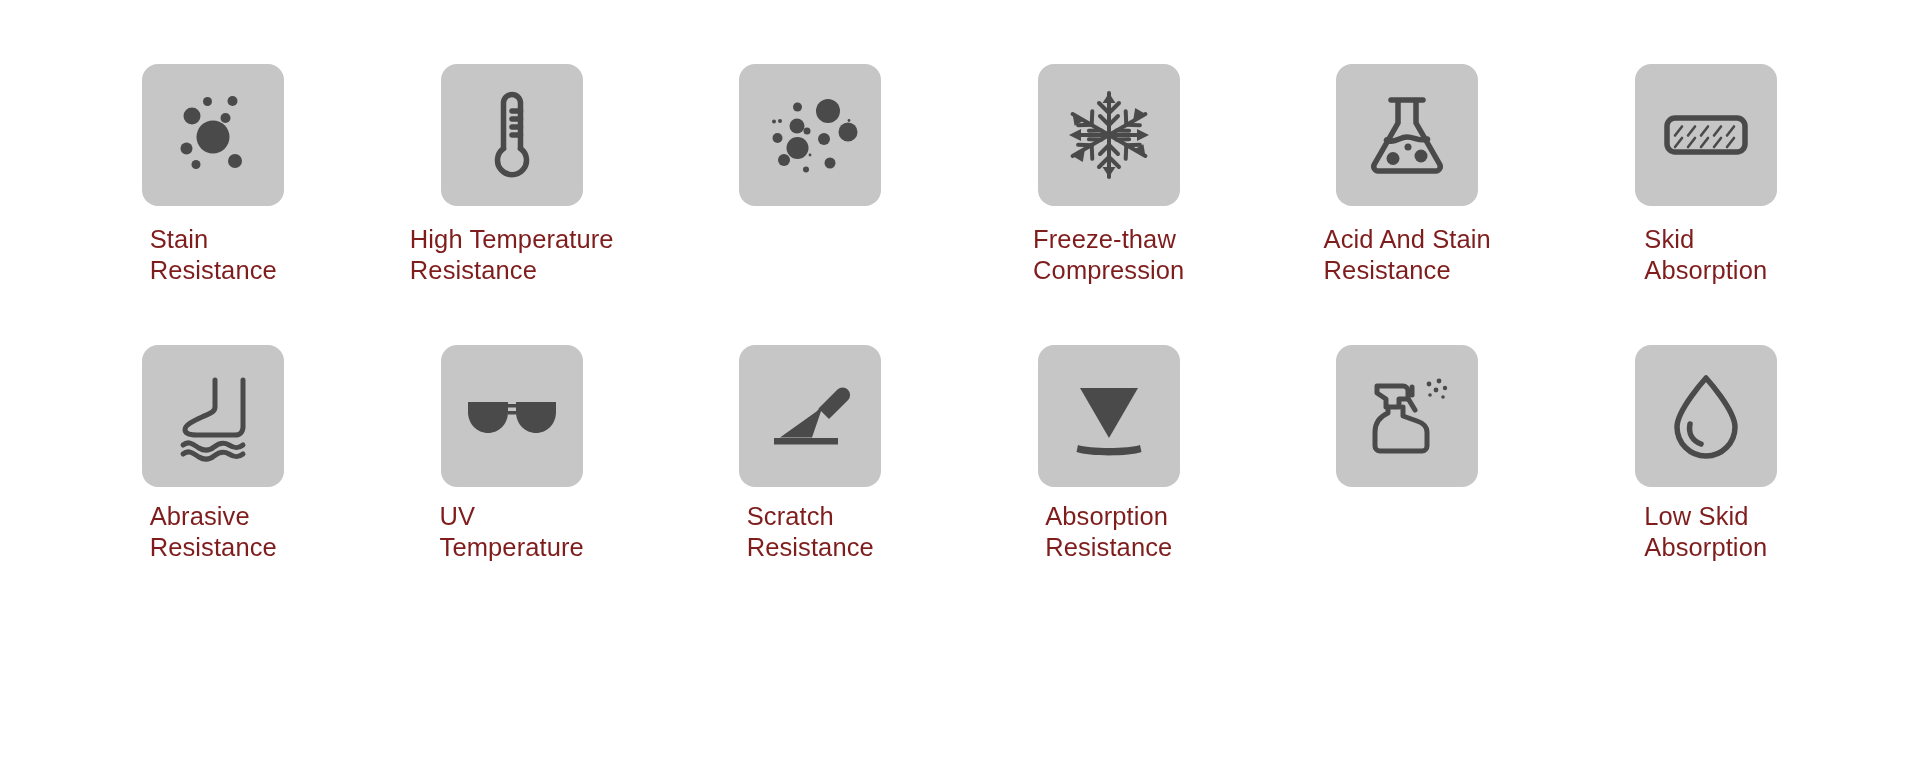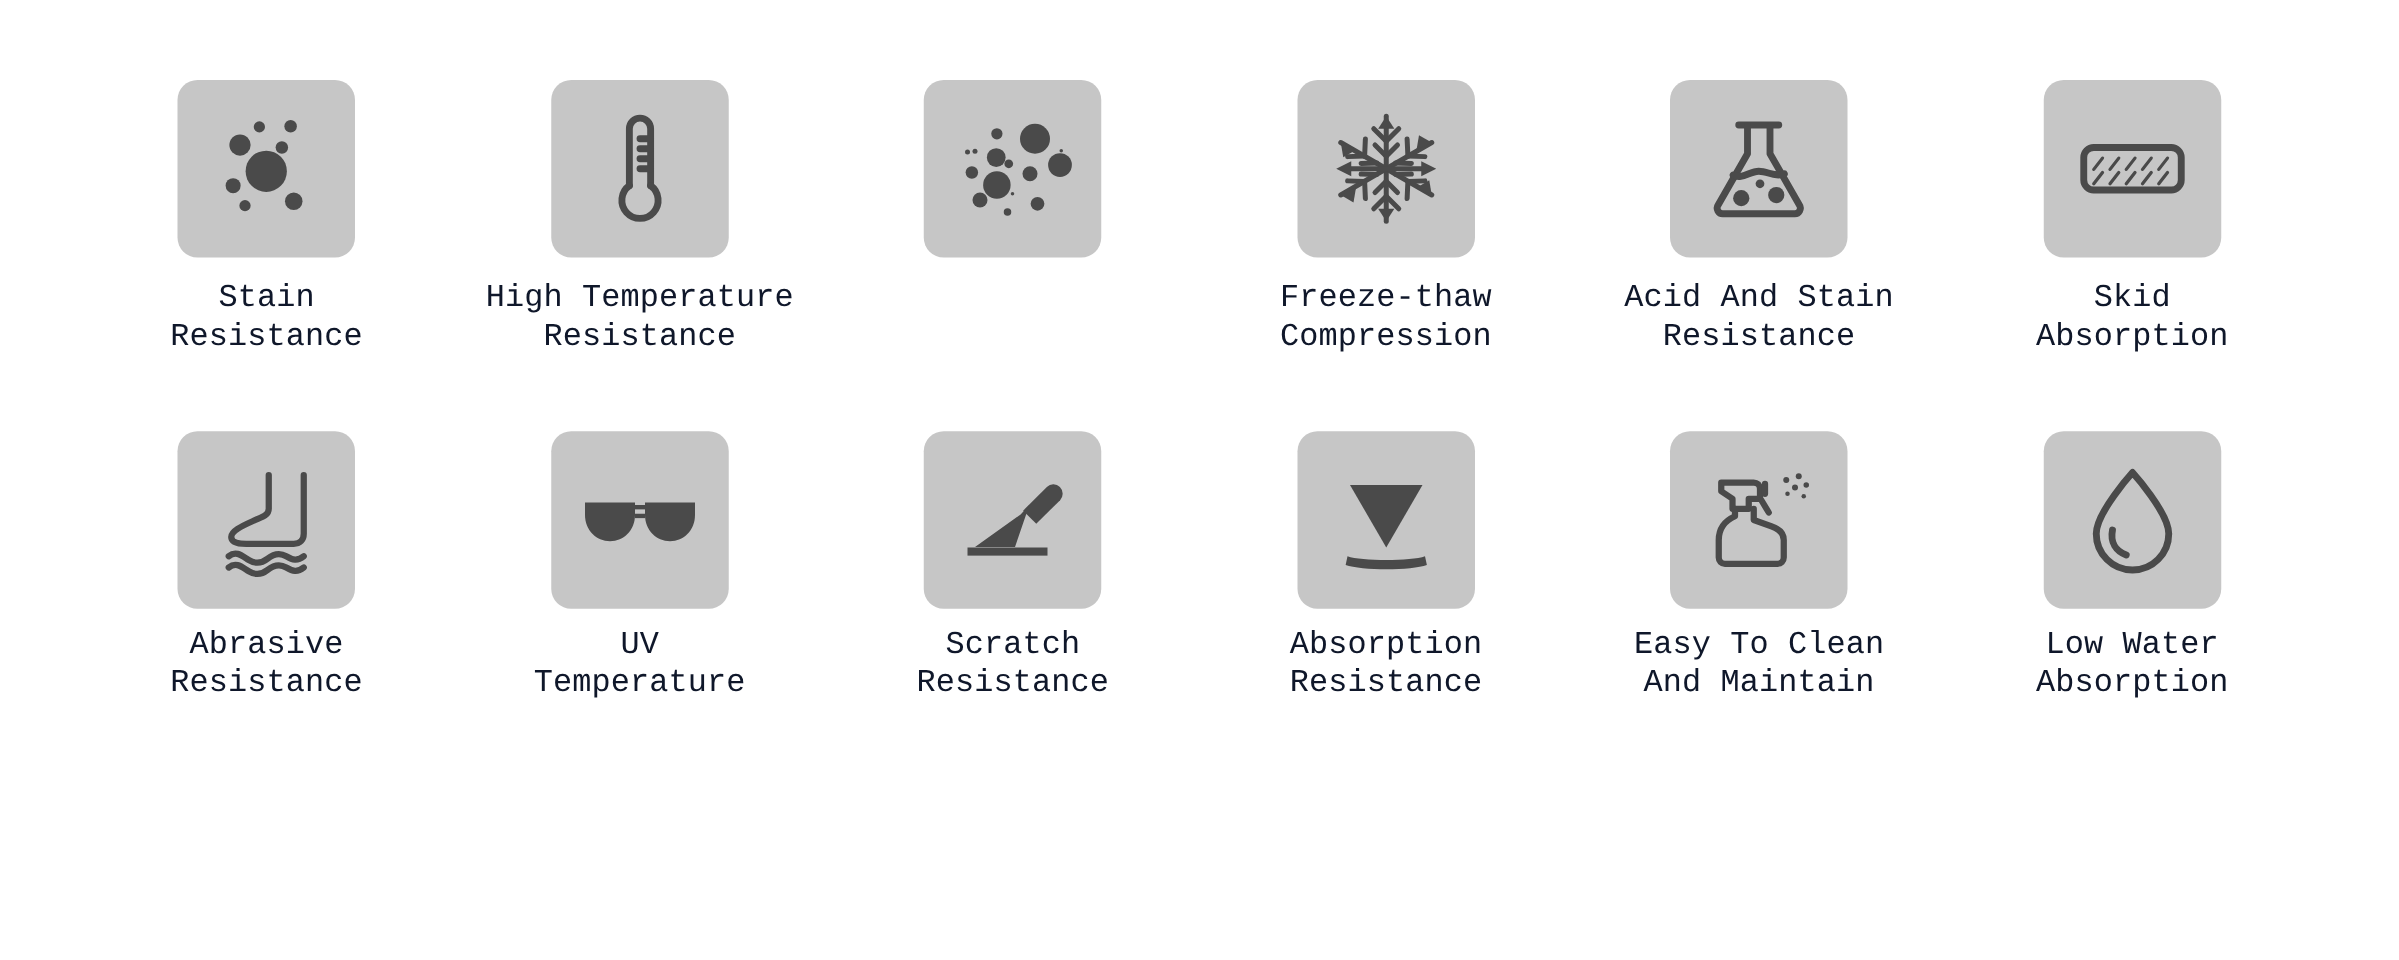--- a/index.html
+++ b/index.html
@@ -47,27 +47,27 @@
   }
 
   .icon-tile svg {
     display: block;
     width: 100px;
     height: 100px;
   }
 
   .feature-label {
     margin-top: 18px;
-    text-align: center;
+    text-align: left;
     font-size: 25.5px;
     line-height: 1.2;
-    color: #0f172a;
+    color: #7f1d1d;
     letter-spacing: 0.1px;
     white-space: pre-line;
-    font-family: Liberation Mono, monospace;
+    font-family: Liberation Sans, sans-serif;
   }
 
   
   .row-2 .feature-label {
     margin-top: 14px;
   }
 </style>
 </head>
 <body>
 
@@ -298,30 +298,28 @@
         <g fill="#4a4a4a">
           <circle cx="72" cy="18" r="2.4"></circle>
           <circle cx="82" cy="15" r="2.4"></circle>
           <circle cx="79" cy="24" r="2.4"></circle>
           <circle cx="88" cy="22" r="2.2"></circle>
           <circle cx="73" cy="29" r="1.8"></circle>
           <circle cx="86" cy="31" r="1.8"></circle>
         </g>
       </svg>
     </div>
-    <div class="feature-label">Easy To Clean
-And Maintain</div>
   </div>
 
   <div class="feature-cell row-2">
     <div class="icon-tile">
       <svg viewBox="0 0 100 100">
         <g fill="none" stroke="#4a4a4a" stroke-width="5.5" stroke-linecap="round" stroke-linejoin="round">
           <path d="M50 12 C50 12 21 44 21 61 a29 29 0 0 0 58 0 C79 44 50 12 50 12 z"></path>
           <path d="M34 58 c-2 10 3 17 11 20"></path>
         </g>
       </svg>
     </div>
-    <div class="feature-label">Low Water
+    <div class="feature-label">Low Skid
 Absorption</div>
   </div>
 
 </div>
 
 </body></html>

